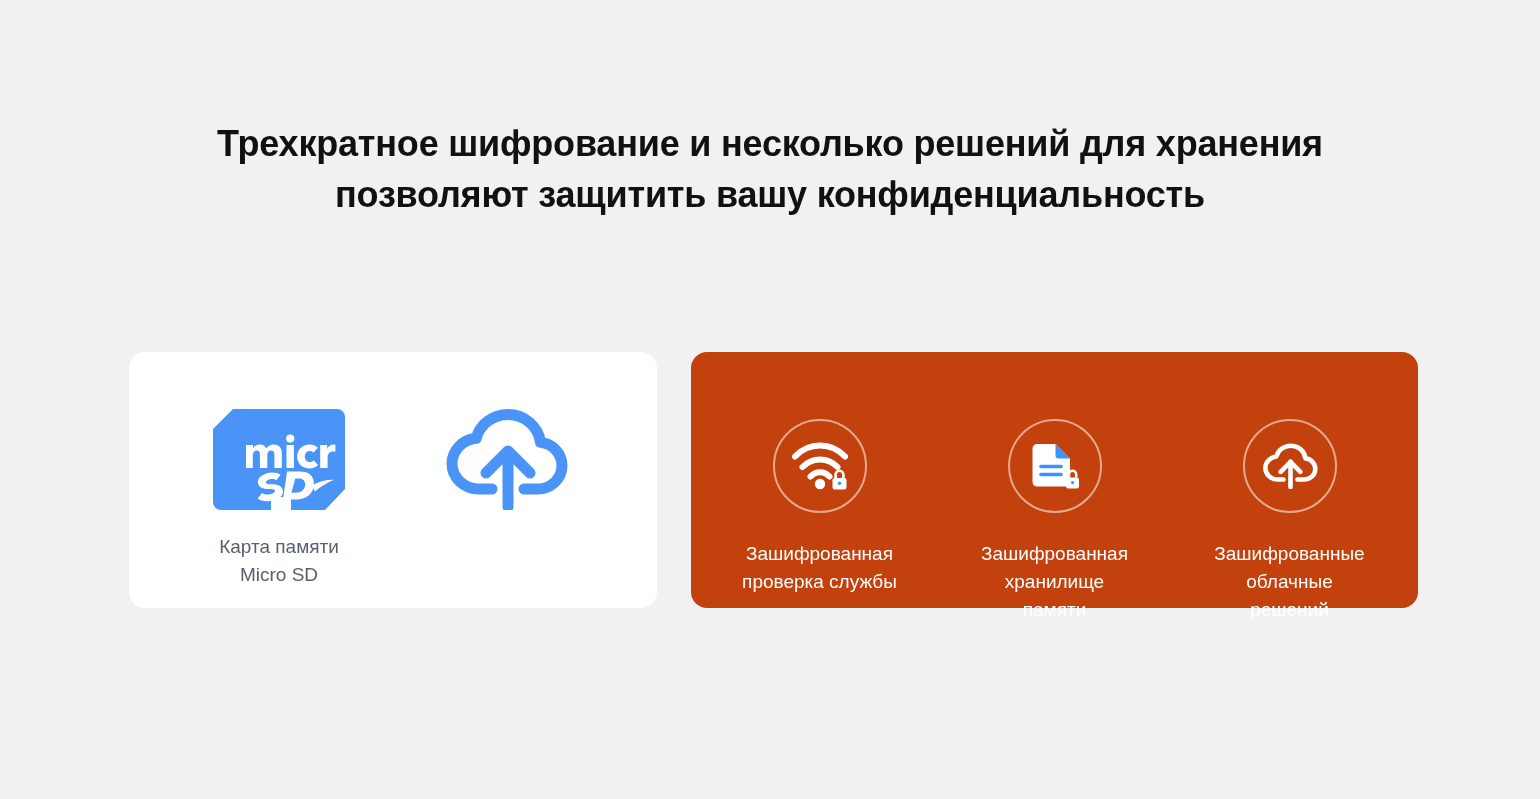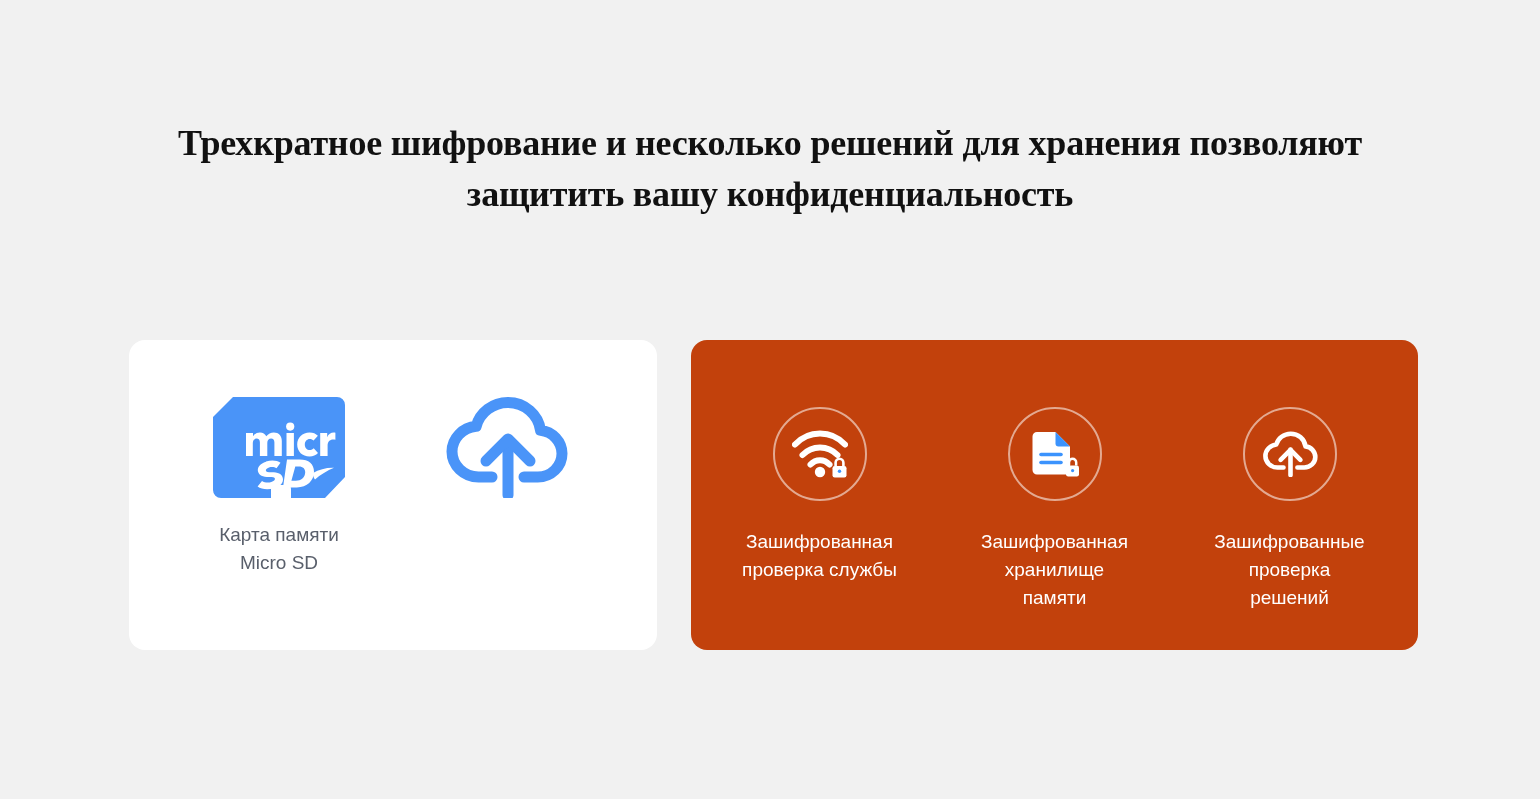--- a/index.html
+++ b/index.html
@@ -28,36 +28,35 @@
     position: absolute;
     left: 170px;
     top: 118px;
     width: 1200px;
     text-align: center;
     font-size: 36px;
     font-weight: bold;
     line-height: 1.42;
     letter-spacing: -0.2px;
     color: #111111;
-    font-family: Liberation Serif, serif;
   }
 
   
   .cards {
     position: absolute;
     left: 129px;
     top: 340px;
     width: 1289px;
     height: 310px;
   }
 
   .card {
     position: absolute;
-    top: 0;
-    height: 310px;
+    top: 12px;
+    height: 256px;
     border-radius: 16px;
   }
 
   .card-local {
     left: 0;
     width: 528px;
     background: #ffffff;
   }
 
   .card-cloud {
@@ -226,21 +225,21 @@
                 <g fill="none" stroke="#ffffff" stroke-width="4.6" stroke-linecap="round" stroke-linejoin="round">
                   <path d="M21.5 36.5 H15.4 C8.8 36.5 3.4 31.3 3.4 25 3.4 19 8.2 14.1 14.3 13.5 16 7.2 21.9 2.7 28.7 2.7 c7.6 0 13.9 5.5 14.8 12.7 5.5 0.5 9.8 5.1 9.8 10.6 0 5.8-4.9 10.5-11 10.5 H35.4"></path>
                   <path d="M28.5 44 V18.5"></path>
                   <path d="M18.6 28.8 L28.5 18.9 L38.4 28.8"></path>
                 </g>
               </svg>
             </div>
           </div>
           <div class="label label-white">
             <div>Зашифрованные</div>
-            <div>проверка</div>
+            <div>облачные</div>
             <div>решений</div>
           </div>
         </div>
 
       </div>
     </section>
 
   </div>
 </div>
 

